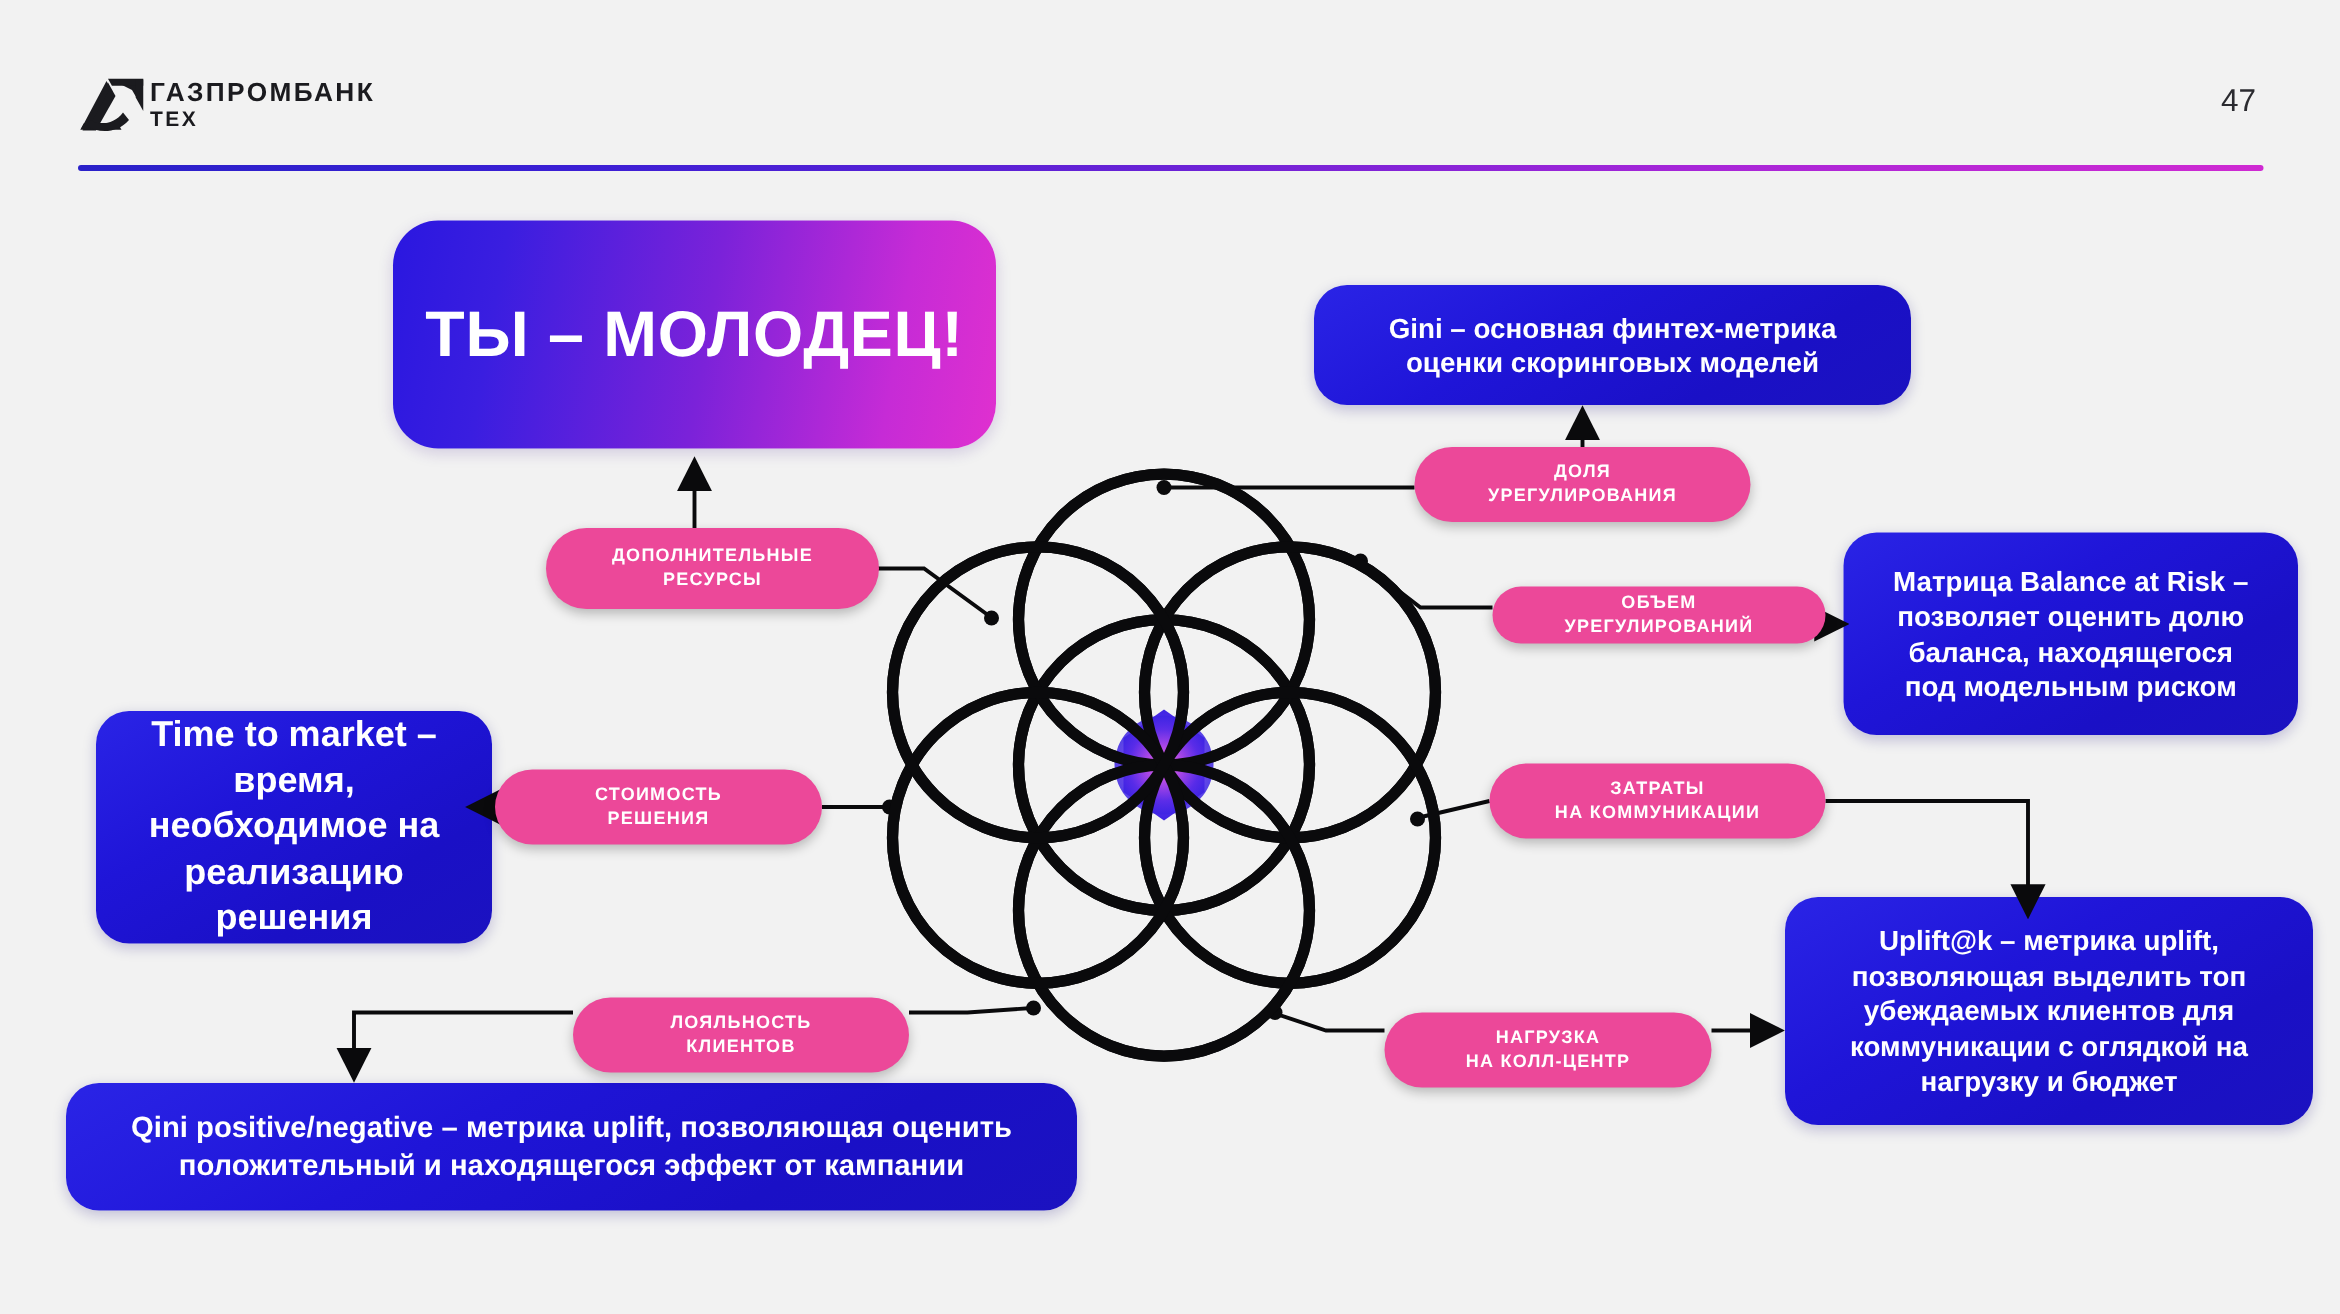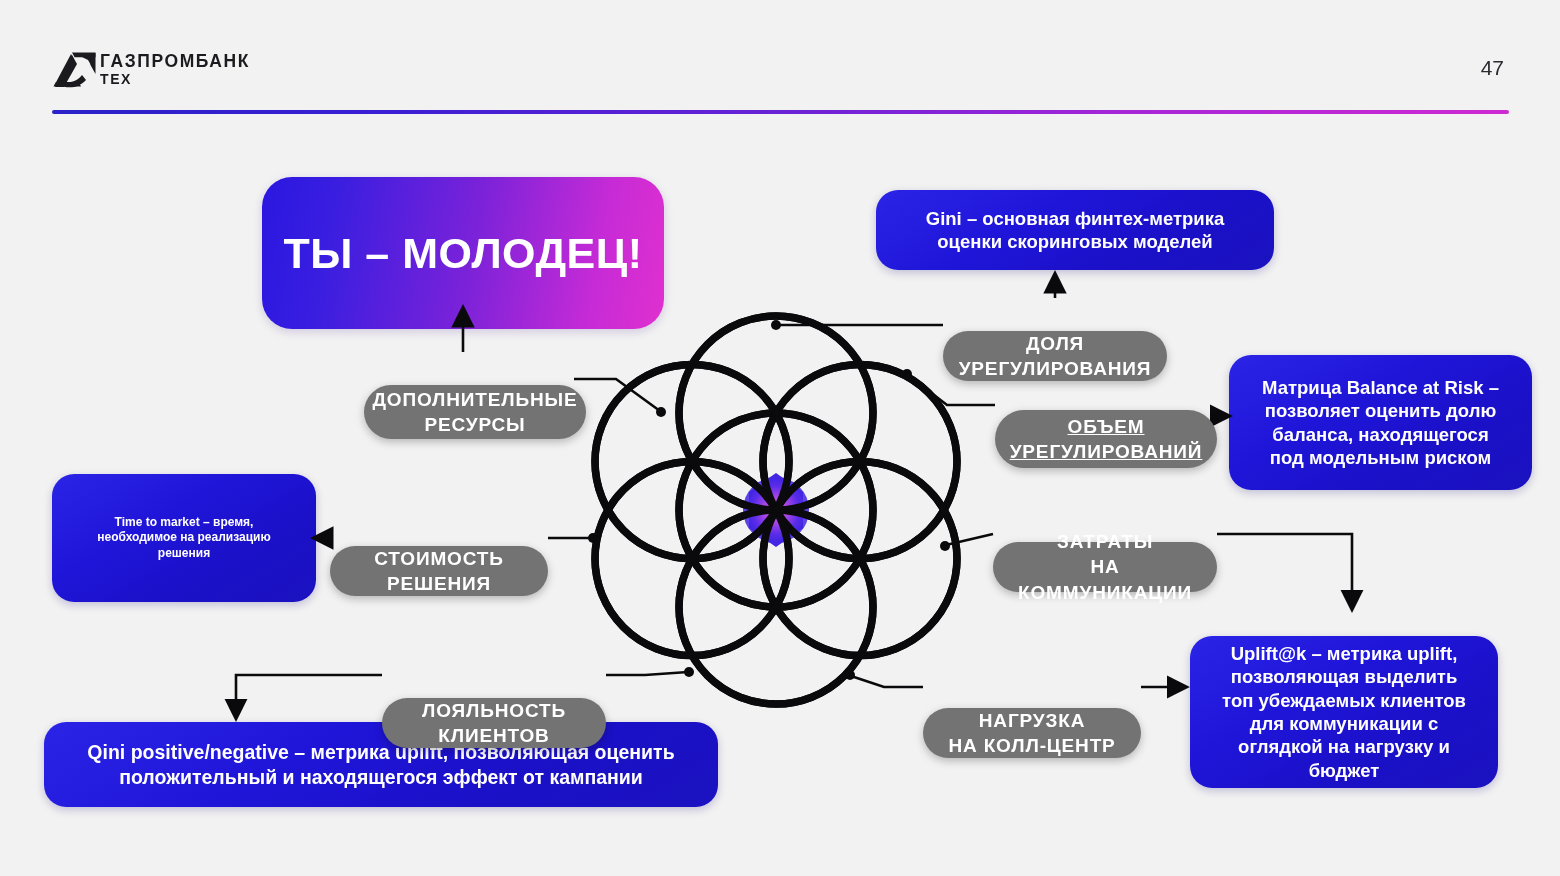--- a/index.html
+++ b/index.html
@@ -38,21 +38,20 @@
     border-radius:2px;
   }
 
   
   .hero{
     position:absolute;left:262px;top:147px;width:402px;height:152px;
     border-radius:30px;
     background:linear-gradient(100deg,#2a17e0 0%,#3a1ee0 18%,#7b22d9 52%,#c62bd6 82%,#e030cf 100%);
     display:flex;align-items:center;justify-content:center;
     box-shadow:0 3px 10px rgba(60,20,140,.18);
-    margin-top:30px;
   }
   .hero span{
     color:#fff;font-size:43px;font-weight:700;letter-spacing:.5px;
     white-space:nowrap;
   }
 
   
   .card{
     position:absolute;
     border-radius:22px;
@@ -61,43 +60,42 @@
     display:flex;align-items:center;justify-content:center;
     text-align:center;
     font-weight:700;
     line-height:1.27;
     box-shadow:0 3px 9px rgba(20,10,120,.22);
     padding:10px 26px;
     box-sizing:border-box;
   }
   #card-gini{left:876px;top:190px;width:398px;height:80px;font-size:18.5px;}
   #card-bar{left:1229px;top:355px;width:303px;height:135px;font-size:18.5px;}
-  #card-ttm{left:52px;top:474px;width:264px;height:128px;font-size:12px;}
-  #card-uplift{left:1190px;top:636px;width:308px;height:152px;font-size:18.5px;}
+  #card-ttm{left:64px;top:474px;width:264px;height:155px;font-size:24px;}
+  #card-uplift{left:1190px;top:598px;width:352px;height:152px;font-size:18.5px;}
   #card-qini{left:44px;top:722px;width:674px;height:85px;font-size:19.5px;}
 
   
   .pill{
     position:absolute;
     border-radius:34px;
-    background:#737373;
+    background:#ec4899;
     color:#fff;
     display:flex;align-items:center;justify-content:center;
     text-align:center;
-    font-weight:700;font-size:19px;letter-spacing:.85px;
+    font-weight:700;font-size:12px;letter-spacing:.85px;
     line-height:1.32;
     box-shadow:0 3px 8px rgba(0,0,0,.25);
     padding:6px 18px;
     box-sizing:border-box;
     z-index:6;
-    margin-top:33px;
   }
   #pill-res{left:364px;top:352px;width:222px;height:54px;}
   #pill-dolya{left:943px;top:298px;width:224px;height:50px;}
-  #pill-obyem{left:995px;top:377px;width:222px;height:58px;text-decoration:underline;}
+  #pill-obyem{left:995px;top:391px;width:222px;height:38px;}
   #pill-stoim{left:330px;top:513px;width:218px;height:50px;}
   #pill-zatr{left:993px;top:509px;width:224px;height:50px;}
   #pill-loyal{left:382px;top:665px;width:224px;height:50px;}
   #pill-nagr{left:923px;top:675px;width:218px;height:50px;}
 
   
   .layer{position:absolute;left:0;top:0;width:1560px;height:876px;pointer-events:none;}
   #connectors{z-index:2;}
   #flower{z-index:3;}
 </style>

